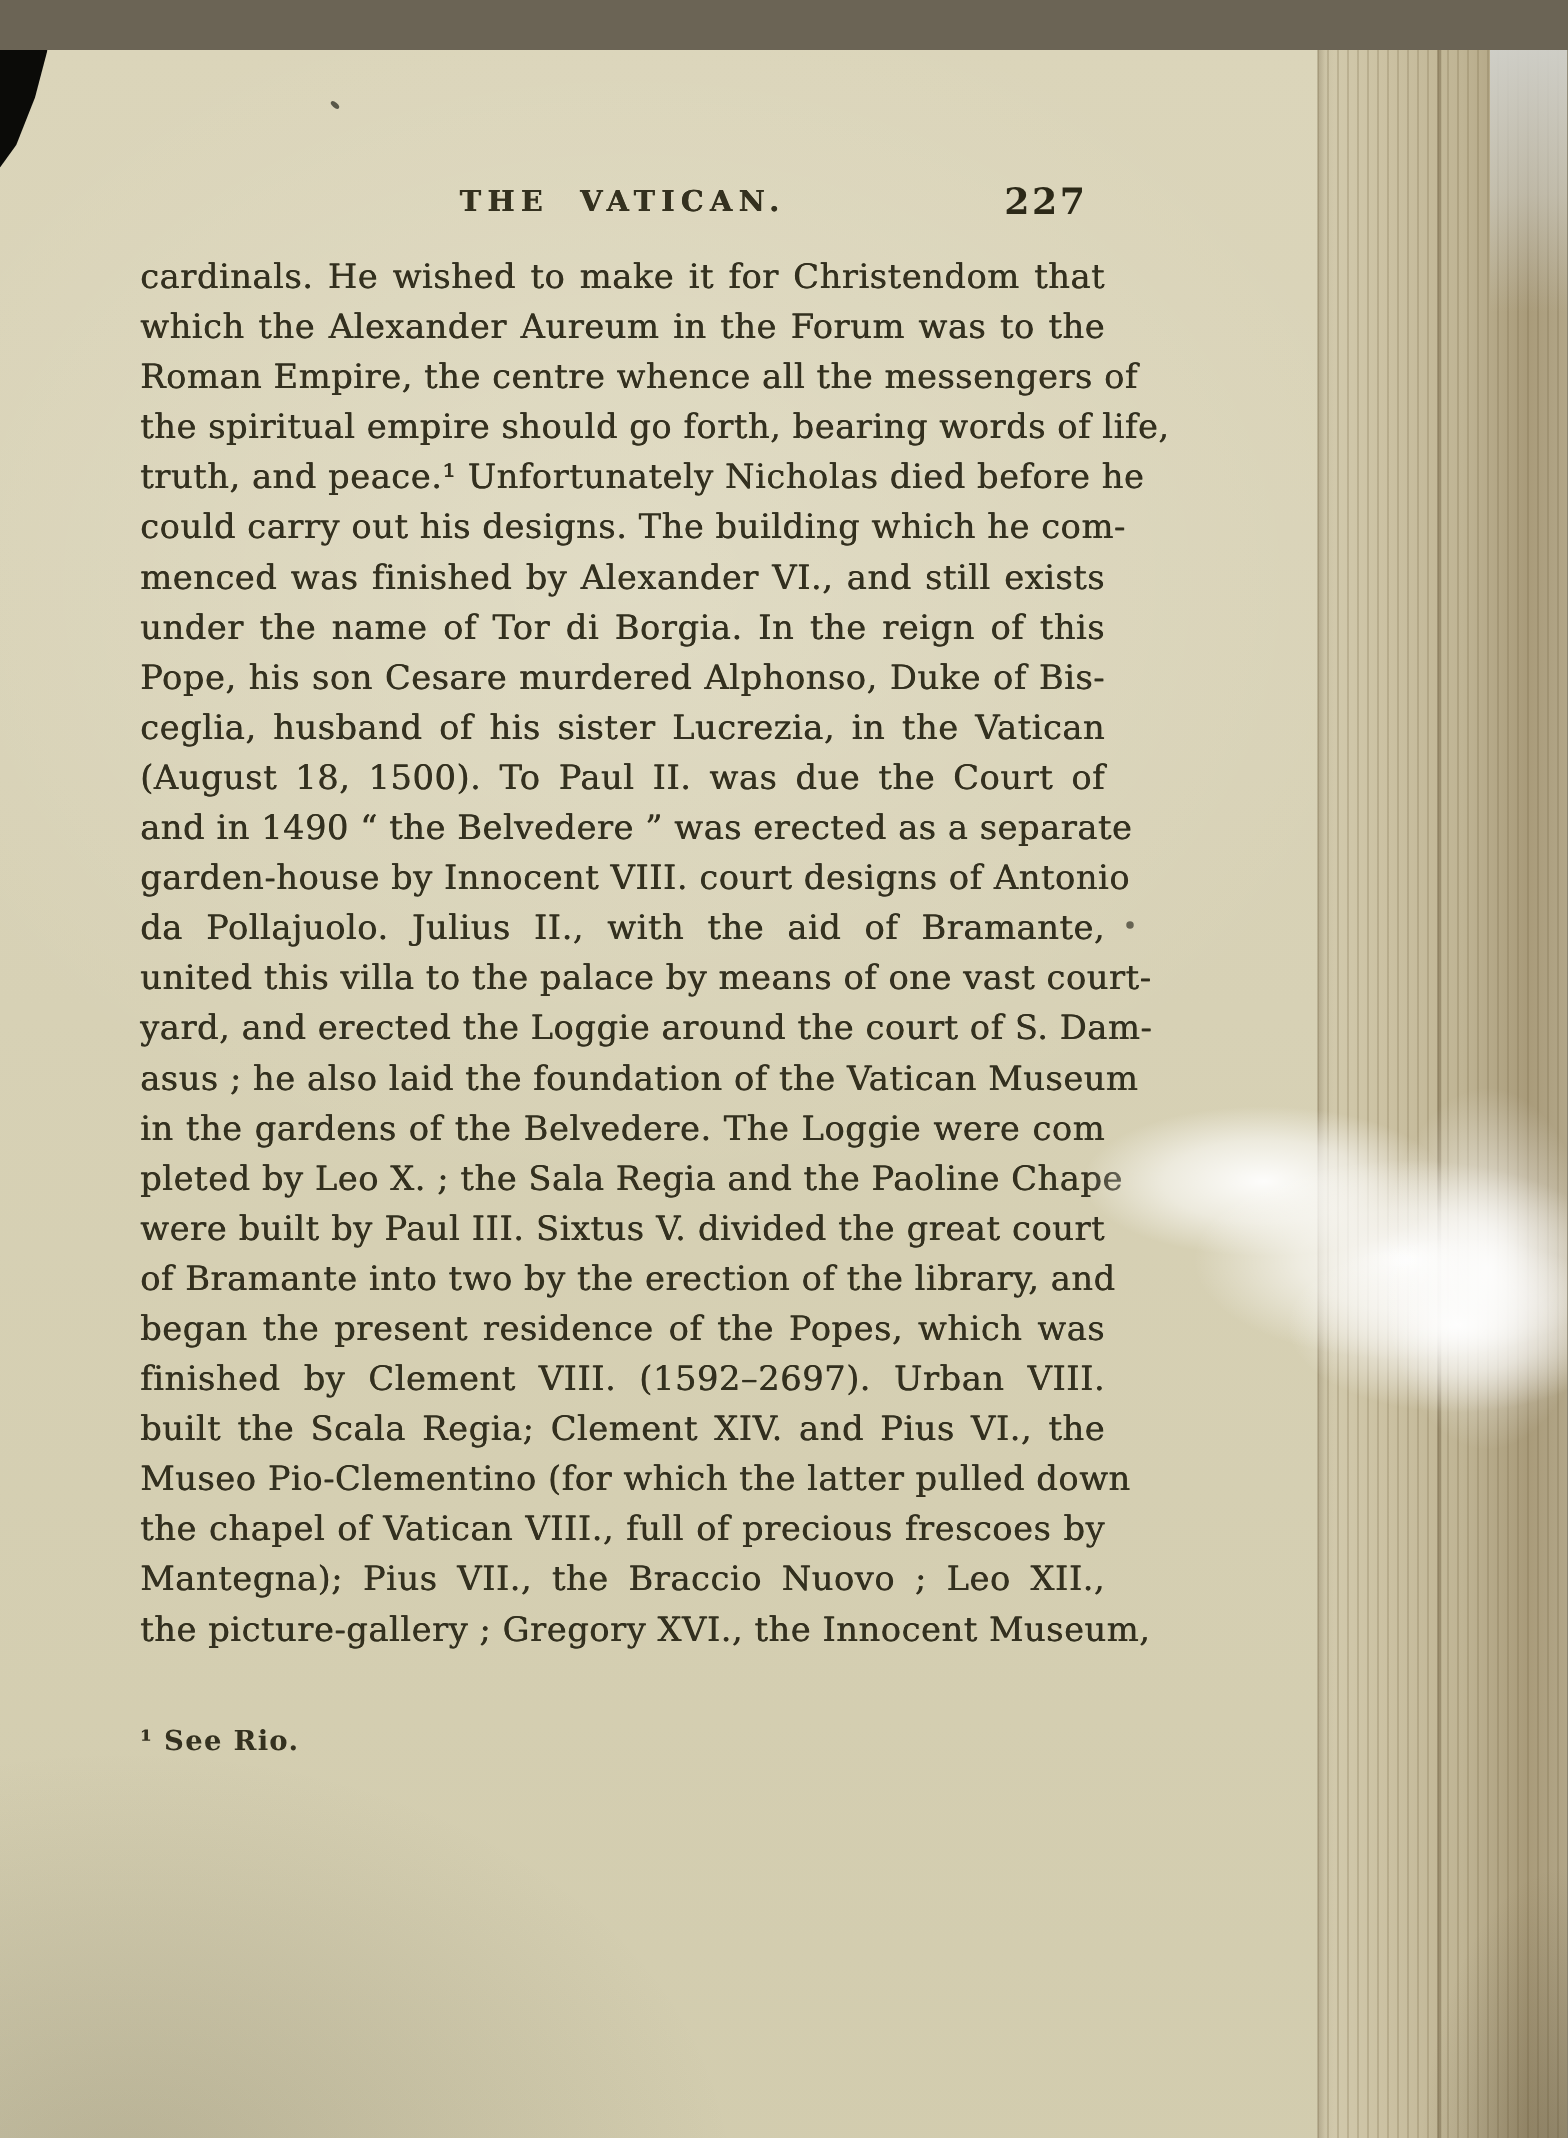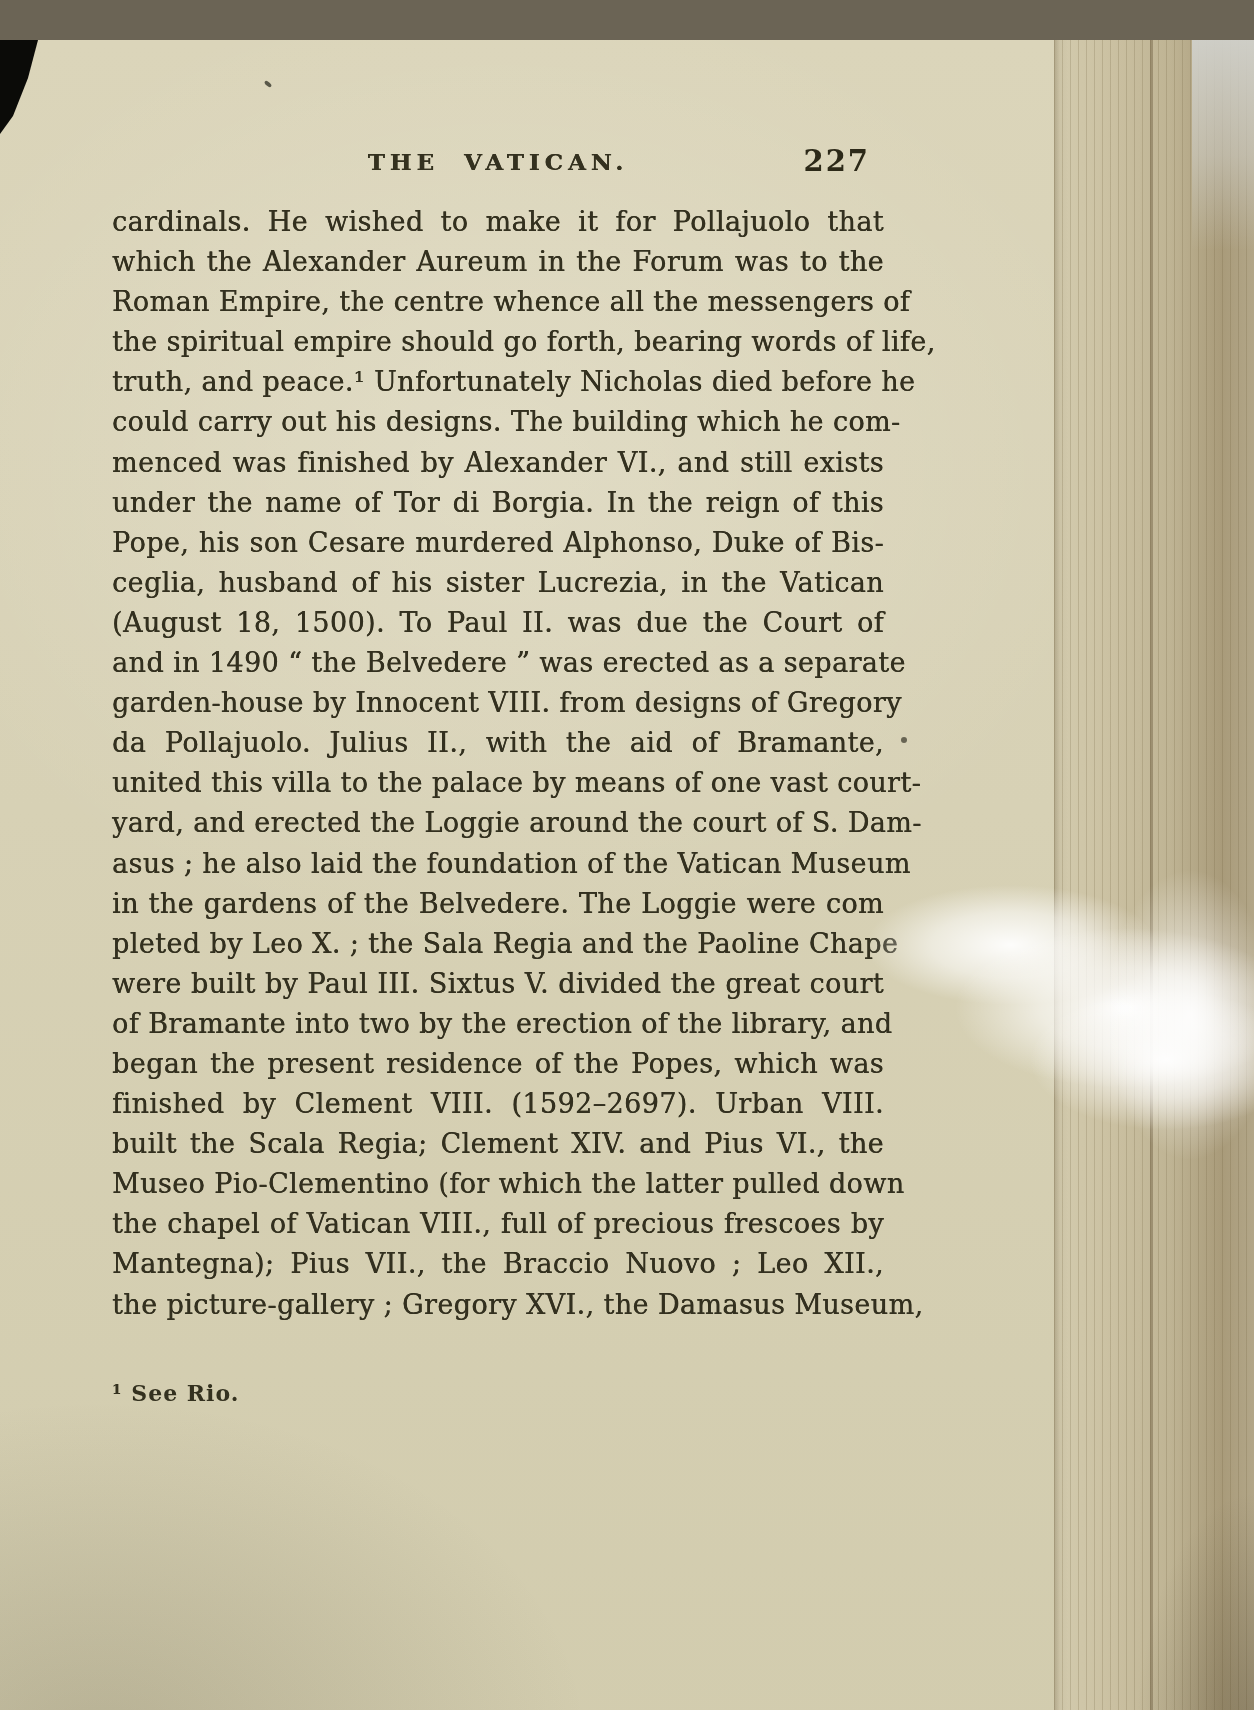--- a/index.html
+++ b/index.html
@@ -157,48 +157,48 @@
   <div class="corner-black"></div>
   <div class="speck-1"></div>
   <div class="speck-2"></div>
 
   <div class="running-header">
     <div class="page-title">THE VATICAN.</div>
     <div class="page-number">227</div>
   </div>
 
   <div class="body-text">
-      <div class="text-line">cardinals.  He wished to make it for Pollajuolo that</div>
+      <div class="text-line">cardinals.  He wished to make it for Christendom that</div>
       <div class="text-line">which the Alexander Aureum in the Forum was to the</div>
       <div class="text-line">Roman Empire, the centre whence all the messengers of</div>
       <div class="text-line">the spiritual empire should go forth, bearing words of life,</div>
       <div class="text-line">truth, and peace.¹  Unfortunately Nicholas died before he</div>
       <div class="text-line">could carry out his designs.  The building which he com-</div>
       <div class="text-line">menced was finished by Alexander VI., and still exists</div>
       <div class="text-line">under the name of Tor di Borgia.  In the reign of this</div>
       <div class="text-line">Pope, his son Cesare murdered Alphonso, Duke of Bis-</div>
       <div class="text-line">ceglia, husband of his sister Lucrezia, in the Vatican</div>
       <div class="text-line">(August 18, 1500).  To Paul II. was due the Court of</div>
       <div class="text-line">and in 1490 “ the Belvedere ” was erected as a separate</div>
-      <div class="text-line">garden-house by Innocent VIII. from designs of Gregory</div>
+      <div class="text-line">garden-house by Innocent VIII. court designs of Antonio</div>
       <div class="text-line">da Pollajuolo.  Julius II., with the aid of Bramante,</div>
       <div class="text-line">united this villa to the palace by means of one vast court-</div>
       <div class="text-line">yard, and erected the Loggie around the court of S. Dam-</div>
       <div class="text-line">asus ; he also laid the foundation of the Vatican Museum</div>
       <div class="text-line">in the gardens of the Belvedere.  The Loggie were com</div>
       <div class="text-line">pleted by Leo X. ; the Sala Regia and the Paoline Chape</div>
       <div class="text-line">were built by Paul III.  Sixtus V. divided the great court</div>
       <div class="text-line">of Bramante into two by the erection of the library, and</div>
       <div class="text-line">began the present residence of the Popes, which was</div>
       <div class="text-line">finished by Clement VIII. (1592–2697).  Urban VIII.</div>
       <div class="text-line">built the Scala Regia; Clement XIV. and Pius VI., the</div>
       <div class="text-line">Museo Pio-Clementino (for which the latter pulled down</div>
       <div class="text-line">the chapel of Vatican VIII., full of precious frescoes by</div>
       <div class="text-line">Mantegna); Pius VII., the Braccio Nuovo ; Leo XII.,</div>
-      <div class="text-line">the picture-gallery ; Gregory XVI., the Damasus Museum,</div>
+      <div class="text-line">the picture-gallery ; Gregory XVI., the Innocent Museum,</div>
     </div>
 
   <div class="footnote">¹ See Rio.</div>
 
   <div class="glare glare-1"></div>
   <div class="glare glare-2"></div>
   <div class="glare glare-3"></div>
   <div class="glare glare-4"></div>
 
 </div>

